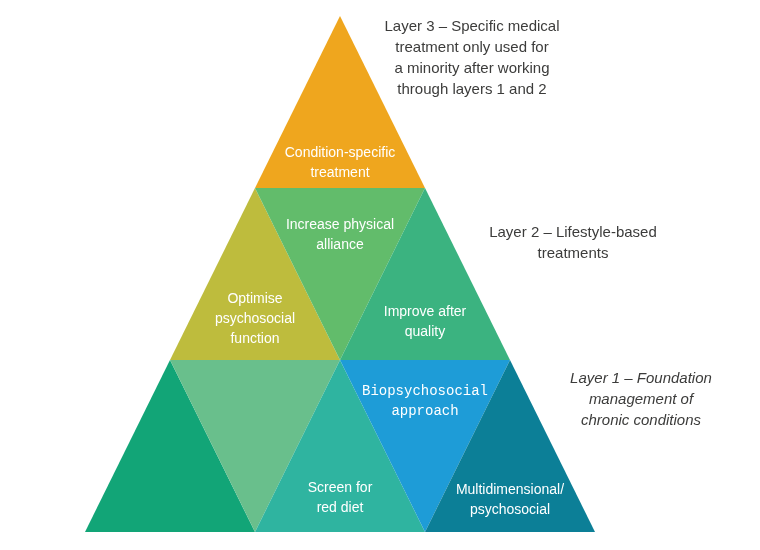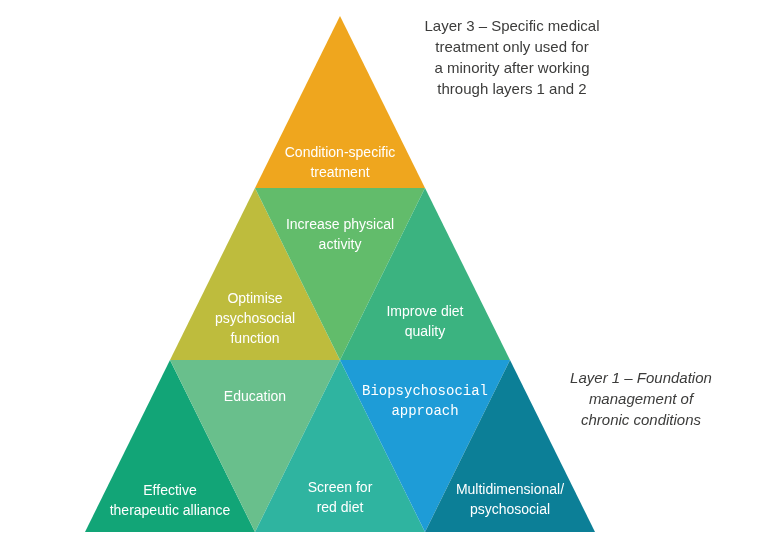--- a/index.html
+++ b/index.html
@@ -60,42 +60,41 @@
   </svg>
 
   <div class="cell-label" style="left:255px; top:318px; width:130px;">Optimise
 psychosocial
 function</div>
 
   <div class="cell-label" style="left:340px; top:162px; width:170px;">Condition-specific
 treatment</div>
 
   <div class="cell-label" style="left:340px; top:234px; width:150px;">Increase physical
-activity</div>
+alliance</div>
 
-  <div class="cell-label" style="left:425px; top:321px; width:130px;">Improve diet
+  <div class="cell-label" style="left:425px; top:321px; width:130px;">Improve after
 quality</div>
 
-  <div class="cell-label" style="left:170px; top:500px; width:160px;">Effective
-therapeutic alliance</div>
 
-  <div class="cell-label" style="left:255px; top:396px; width:120px;">Education</div>
 
   <div class="cell-label" style="left:340px; top:497px; width:120px;">Screen for
 red diet</div>
 
   <div class="cell-label" style="left:425px; top:401px; width:140px;font-family:Liberation Mono, monospace;">Biopsychosocial
 approach</div>
 
   <div class="cell-label" style="left:510px; top:499px; width:150px;">Multidimensional/
 psychosocial</div>
 
-  <div class="annotation" style="left:402px; top:15px; width:220px;">Layer 3 – Specific medical
+  <div class="annotation" style="left:362px; top:15px; width:220px;">Layer 3 – Specific medical
 treatment only used for
 a minority after working
 through layers 1 and 2</div>
 
+  <div class="annotation" style="left:473px; top:221px; width:200px;">Layer 2 – Lifestyle-based
+treatments</div>
 
   <div class="annotation" style="left:541px; top:367px; width:200px;font-style:italic;">Layer 1 – Foundation
 management of
 chronic conditions</div>
 
 </div>
 
 </body></html>

